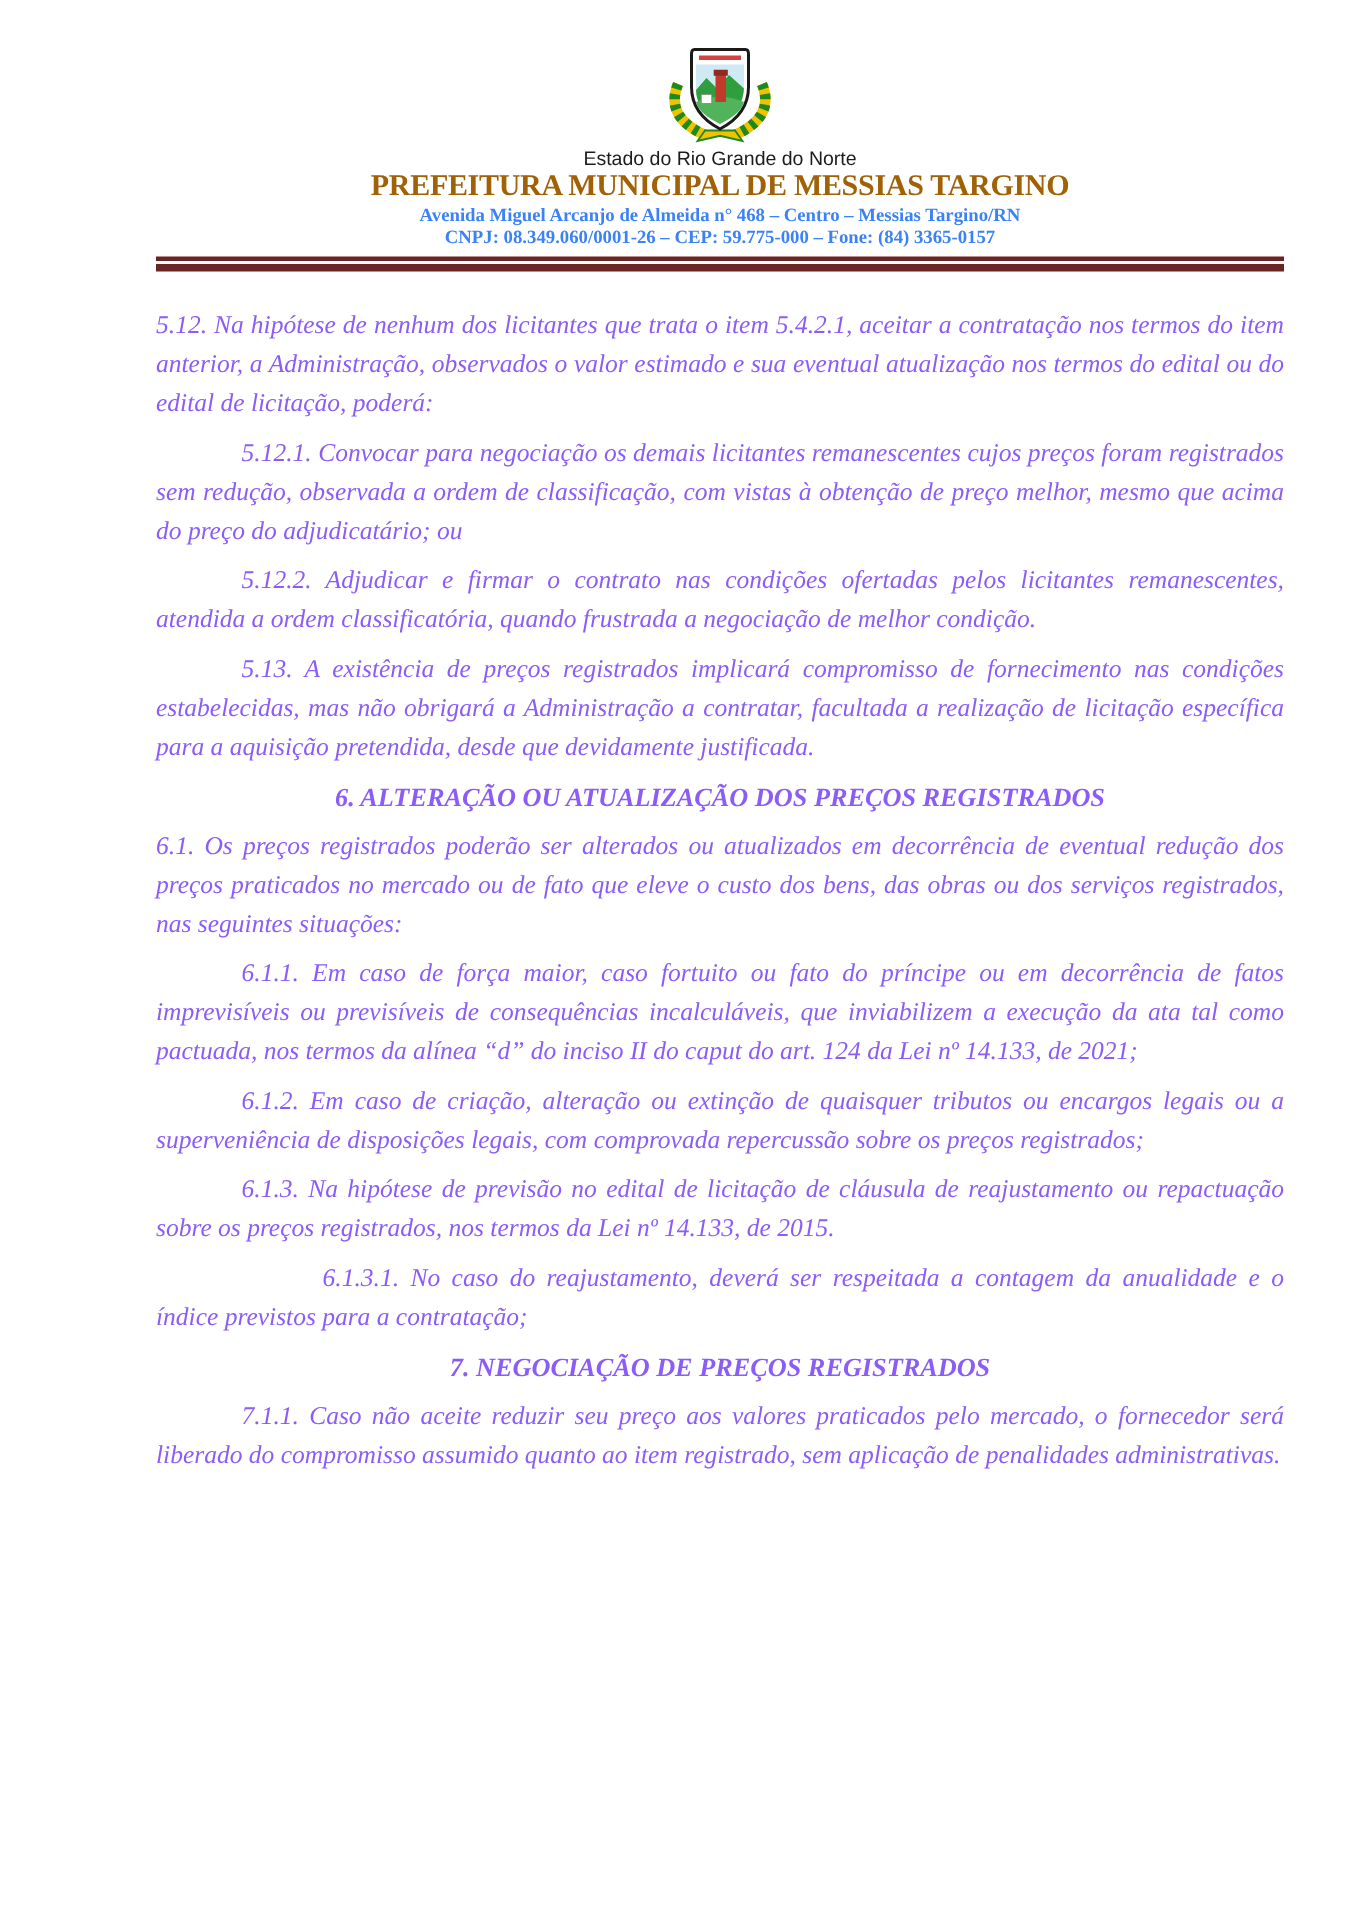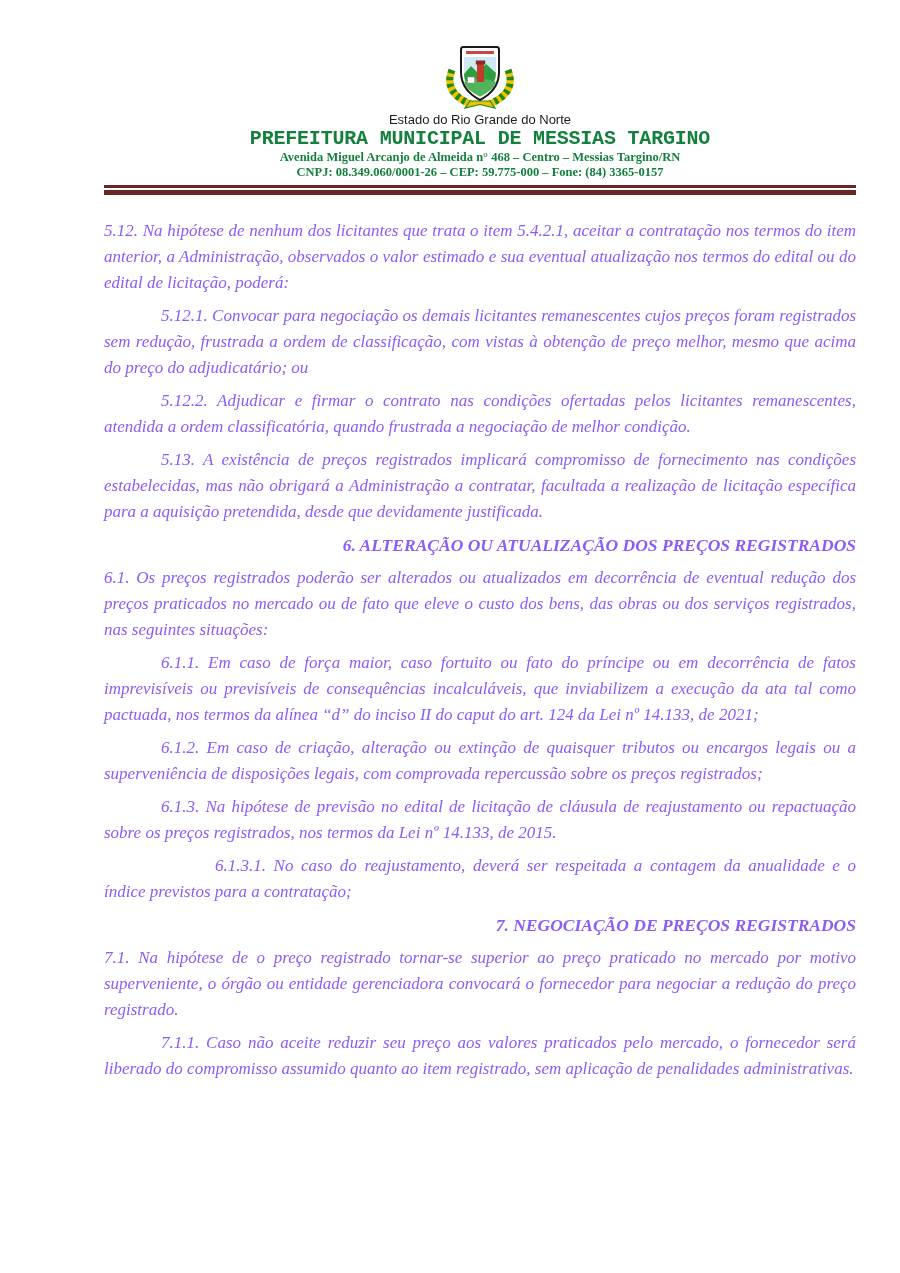--- a/index.html
+++ b/index.html
@@ -8,34 +8,34 @@
     width:900px; height:1273px;
     margin:0 auto;
     background:#ffffff;
     overflow:hidden;
     font-family:"Liberation Serif", serif;
     color:#111;
   }
   .content { margin-left:104px; width:752px; }
 
   
-  .header { padding-top:44px; text-align:center; }
+  .header { padding-top:30px; text-align:center; }
   .logo-wrap { line-height:0; margin-bottom:2px; }
   .state-line {
     font-family:"Liberation Sans", sans-serif;
     font-size:13px; line-height:15px; color:#1c1c1c;
   }
   .muni-title {
-    font-family:Liberation Mono, monospace;
+    font-family:Liberation Serif, serif;
     font-weight:bold; font-size:20px; line-height:23px;
-    letter-spacing:-0.2px; color:#15803d;
+    letter-spacing:-0.2px; color:#a16207;
   }
   .addr-line, .cnpj-line {
     font-family:"Liberation Serif", serif;
-    font-weight:bold; font-size:12.5px; line-height:15px; color:#15803d;
+    font-weight:bold; font-size:12.5px; line-height:15px; color:#3b82f6;
   }
   .rule { margin-top:5px; }
   .rule-thin  { height:3px; background:var(--rule-color,#6b2523); }
   .rule-gap   { height:2px; background:#fff; }
   .rule-thick { height:5px; background:var(--rule-color,#6b2523); }
 
   
   .doc-body {
     margin-top:23px;
     font-style:italic;
@@ -43,21 +43,21 @@
     text-align:justify;
     color:#8b5cf6;
   }
   .doc-body p { margin:0 0 7px 0; line-height:26px; }
   .ind1 { text-indent:57px; }
   .ind2 { text-indent:111px; }
   .section-heading {
     font-weight:bold; font-style:italic;
     font-size:17.5px; line-height:26px;
     margin:22px 0 7px 0;
-    text-align:right;
+    text-align:center;
   }
 </style>
 </head>
 <body>
 
 <div class="page">
   <div class="content">
 
     <div class="header">
 
@@ -95,30 +95,29 @@
 
       <div class="rule">
         <div class="rule-thin"></div>
         <div class="rule-gap"></div>
         <div class="rule-thick"></div>
       </div>
     </div>
 
     <div class="doc-body">
       <p>5.12. Na hipótese de nenhum dos licitantes que trata o item 5.4.2.1, aceitar a contratação nos termos do item anterior, a Administração, observados o valor estimado e sua eventual atualização nos termos do edital ou do edital de licitação, poderá:</p>
-      <p class="ind1">5.12.1. Convocar para negociação os demais licitantes remanescentes cujos preços foram registrados sem redução, frustrada a ordem de classificação, com vistas à obtenção de preço melhor, mesmo que acima do preço do adjudicatário; ou</p>
+      <p class="ind1">5.12.1. Convocar para negociação os demais licitantes remanescentes cujos preços foram registrados sem redução, observada a ordem de classificação, com vistas à obtenção de preço melhor, mesmo que acima do preço do adjudicatário; ou</p>
       <p class="ind1">5.12.2. Adjudicar e firmar o contrato nas condições ofertadas pelos licitantes remanescentes, atendida a ordem classificatória, quando frustrada a negociação de melhor condição.</p>
       <p class="ind1">5.13. A existência de preços registrados implicará compromisso de fornecimento nas condições estabelecidas, mas não obrigará a Administração a contratar, facultada a realização de licitação específica para a aquisição pretendida, desde que devidamente justificada.</p>
 
       <p class="section-heading">6. ALTERAÇÃO OU ATUALIZAÇÃO DOS PREÇOS REGISTRADOS</p>
       <p>6.1. Os preços registrados poderão ser alterados ou atualizados em decorrência de eventual redução dos preços praticados no mercado ou de fato que eleve o custo dos bens, das obras ou dos serviços registrados, nas seguintes situações:</p>
       <p class="ind1">6.1.1. Em caso de força maior, caso fortuito ou fato do príncipe ou em decorrência de fatos imprevisíveis ou previsíveis de consequências incalculáveis, que inviabilizem a execução da ata tal como pactuada, nos termos da alínea “d” do inciso II do caput do art. 124 da Lei nº 14.133, de 2021;</p>
       <p class="ind1">6.1.2. Em caso de criação, alteração ou extinção de quaisquer tributos ou encargos legais ou a superveniência de disposições legais, com comprovada repercussão sobre os preços registrados;</p>
       <p class="ind1">6.1.3. Na hipótese de previsão no edital de licitação de cláusula de reajustamento ou repactuação sobre os preços registrados, nos termos da Lei nº 14.133, de 2015.</p>
       <p class="ind2">6.1.3.1. No caso do reajustamento, deverá ser respeitada a contagem da anualidade e o índice previstos para a contratação;</p>
 
       <p class="section-heading">7. NEGOCIAÇÃO DE PREÇOS REGISTRADOS</p>
-      <p>7.1. Na hipótese de o preço registrado tornar-se superior ao preço praticado no mercado por motivo superveniente, o órgão ou entidade gerenciadora convocará o fornecedor para negociar a redução do preço registrado.</p>
       <p class="ind1">7.1.1. Caso não aceite reduzir seu preço aos valores praticados pelo mercado, o fornecedor será liberado do compromisso assumido quanto ao item registrado, sem aplicação de penalidades administrativas.</p>
     </div>
 
   </div>
 </div>
 
 </body></html>

